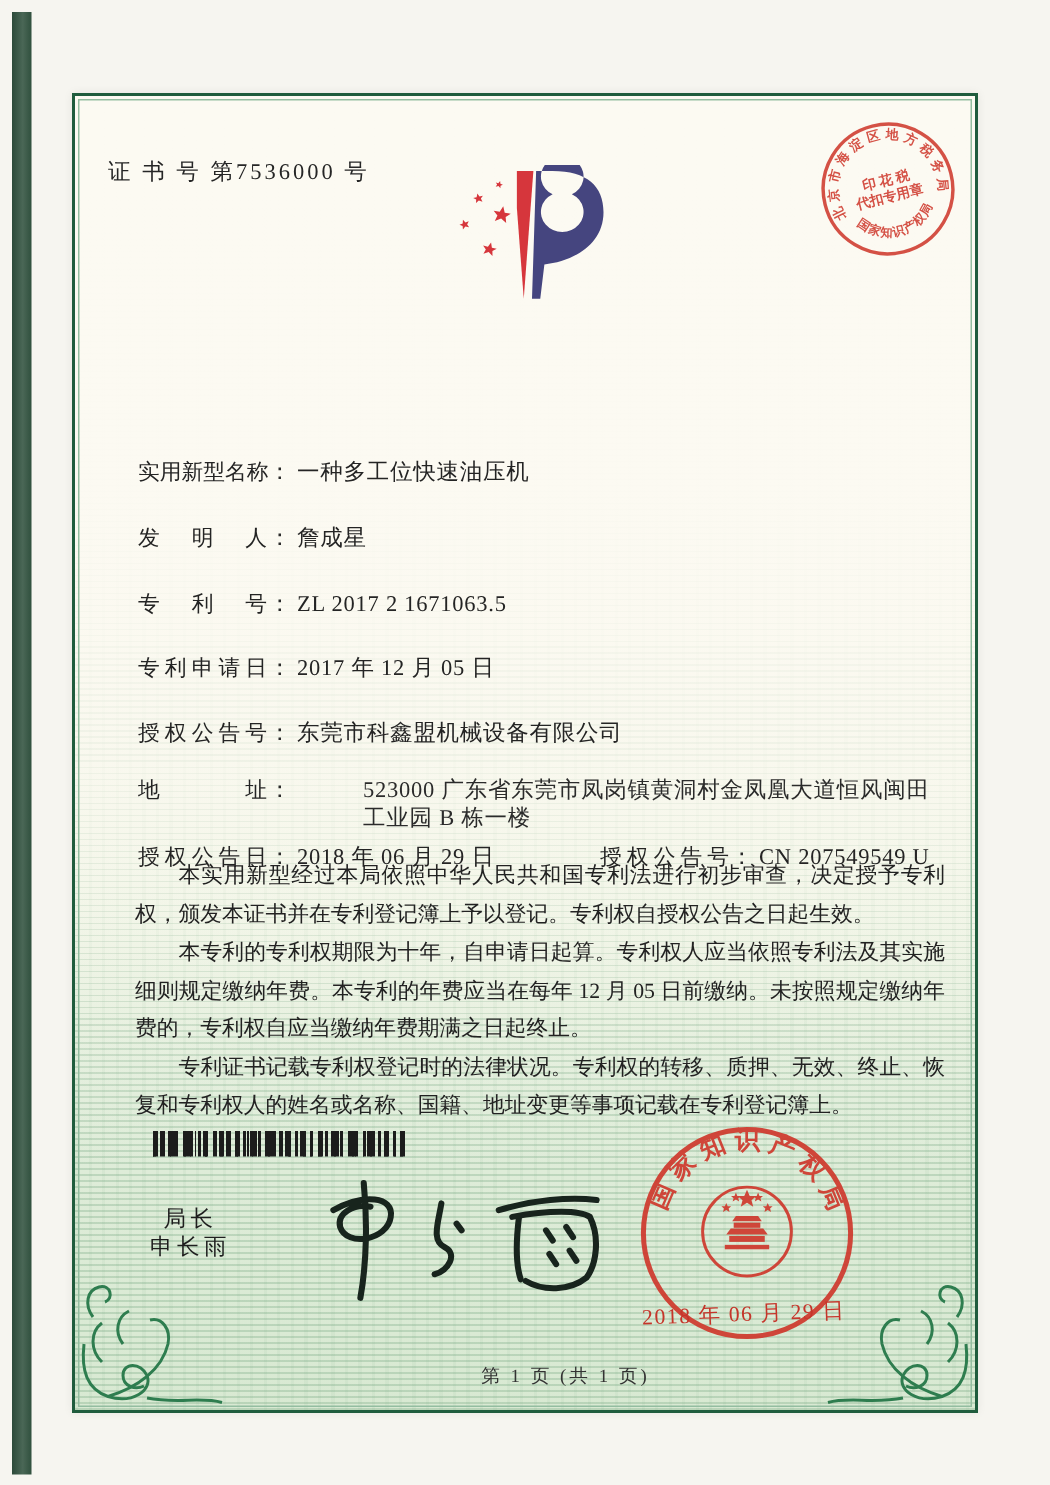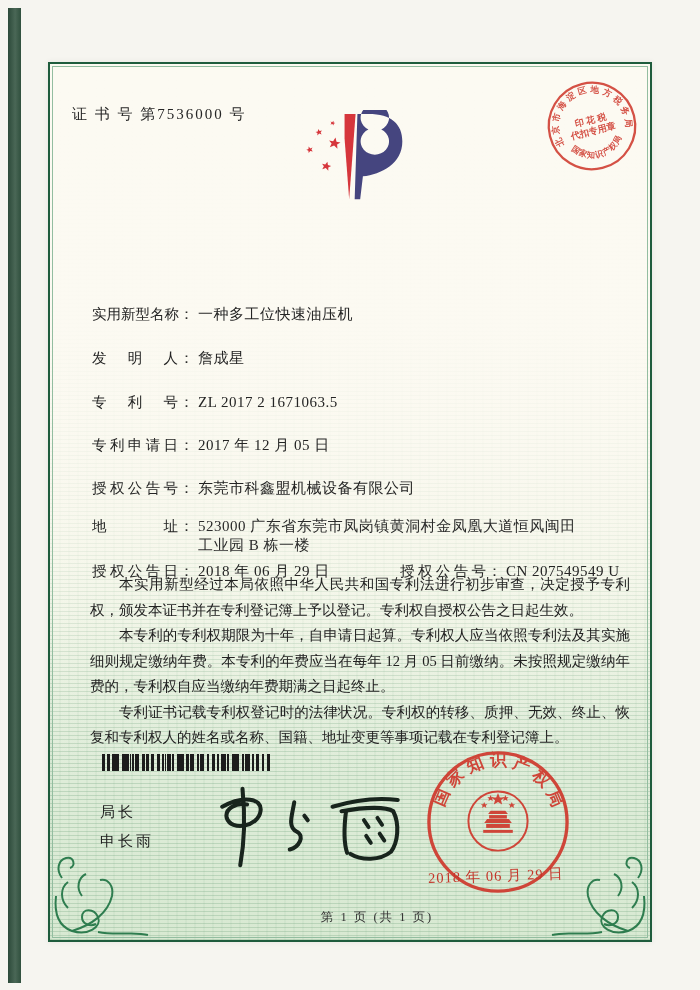--- a/index.html
+++ b/index.html
@@ -21,31 +21,31 @@
   .content{position:absolute;inset:0;z-index:4;}
   .cert-no{position:absolute;left:22px;top:41px;font-size:15px;letter-spacing:2px;color:#262626;}
   .logo{position:absolute;left:246px;top:46px;width:110px;height:94px;}
   .title{position:absolute;left:0;top:146px;width:100%;text-align:center;
          font-size:34px;font-weight:600;letter-spacing:9px;color:#1d1d1d;}
   .frow{position:absolute;left:42px;right:28px;font-size:15px;white-space:nowrap;}
   .flabel{display:inline-block;width:86px;text-align:justify;text-align-last:justify;
           font-size:14.5px;vertical-align:top;color:#242424;}
   .fcolon{display:inline-block;margin:0 4px 0 1px;}
   .fvalue{letter-spacing:0.5px;color:#242424;}
-  .addr-val{display:inline-block;white-space:normal;vertical-align:top;letter-spacing:0.5px;}
+  .addr-val{display:inline-block;white-space:normal;vertical-align:top;letter-spacing:0.5px;margin-left:44px;}
   .pair2{position:absolute;left:308px;top:0;}
   .paras{position:absolute;left:40px;top:508px;width:540px;}
   .paras p{margin:0;font-size:14.5px;line-height:25.5px;text-align:justify;
            text-indent:2em;color:#222;}
   .barcode{position:absolute;left:52px;top:690px;width:168px;height:17px;
       background:repeating-linear-gradient(90deg,#1c1c1c 0 2px,transparent 2px 5px),
                  repeating-linear-gradient(90deg,#1c1c1c 0 1px,transparent 1px 7px),
                  repeating-linear-gradient(90deg,#1c1c1c 0 3px,transparent 3px 11px);}
   .director{position:absolute;left:50px;top:739px;font-size:15px;letter-spacing:3px;color:#1e1e1e;}
-  .director div{margin-bottom:10px;}
+  .director div{text-align:center;}
   .signature{position:absolute;left:140px;top:718px;width:240px;height:90px;}
   .seal{position:absolute;left:374px;top:684px;width:148px;height:148px;opacity:0.93;}
   .seal-date{position:absolute;left:378px;top:802px;width:170px;font-size:14.5px;color:#c5352a;
              letter-spacing:1px;transform:rotate(-2deg);white-space:nowrap;}
   .tax-seal{position:absolute;left:494px;top:14px;width:96px;height:96px;opacity:0.88;}
   .flourish{position:absolute;width:104px;height:104px;z-index:5;}
   .fl-left{left:-2px;bottom:-2px;}
   .fl-right{right:-2px;bottom:-2px;transform:scaleX(-1);}
   .footer{position:absolute;left:0;top:845px;width:100%;text-align:center;
           font-size:12.5px;letter-spacing:2px;color:#333;padding-left:27px;}

